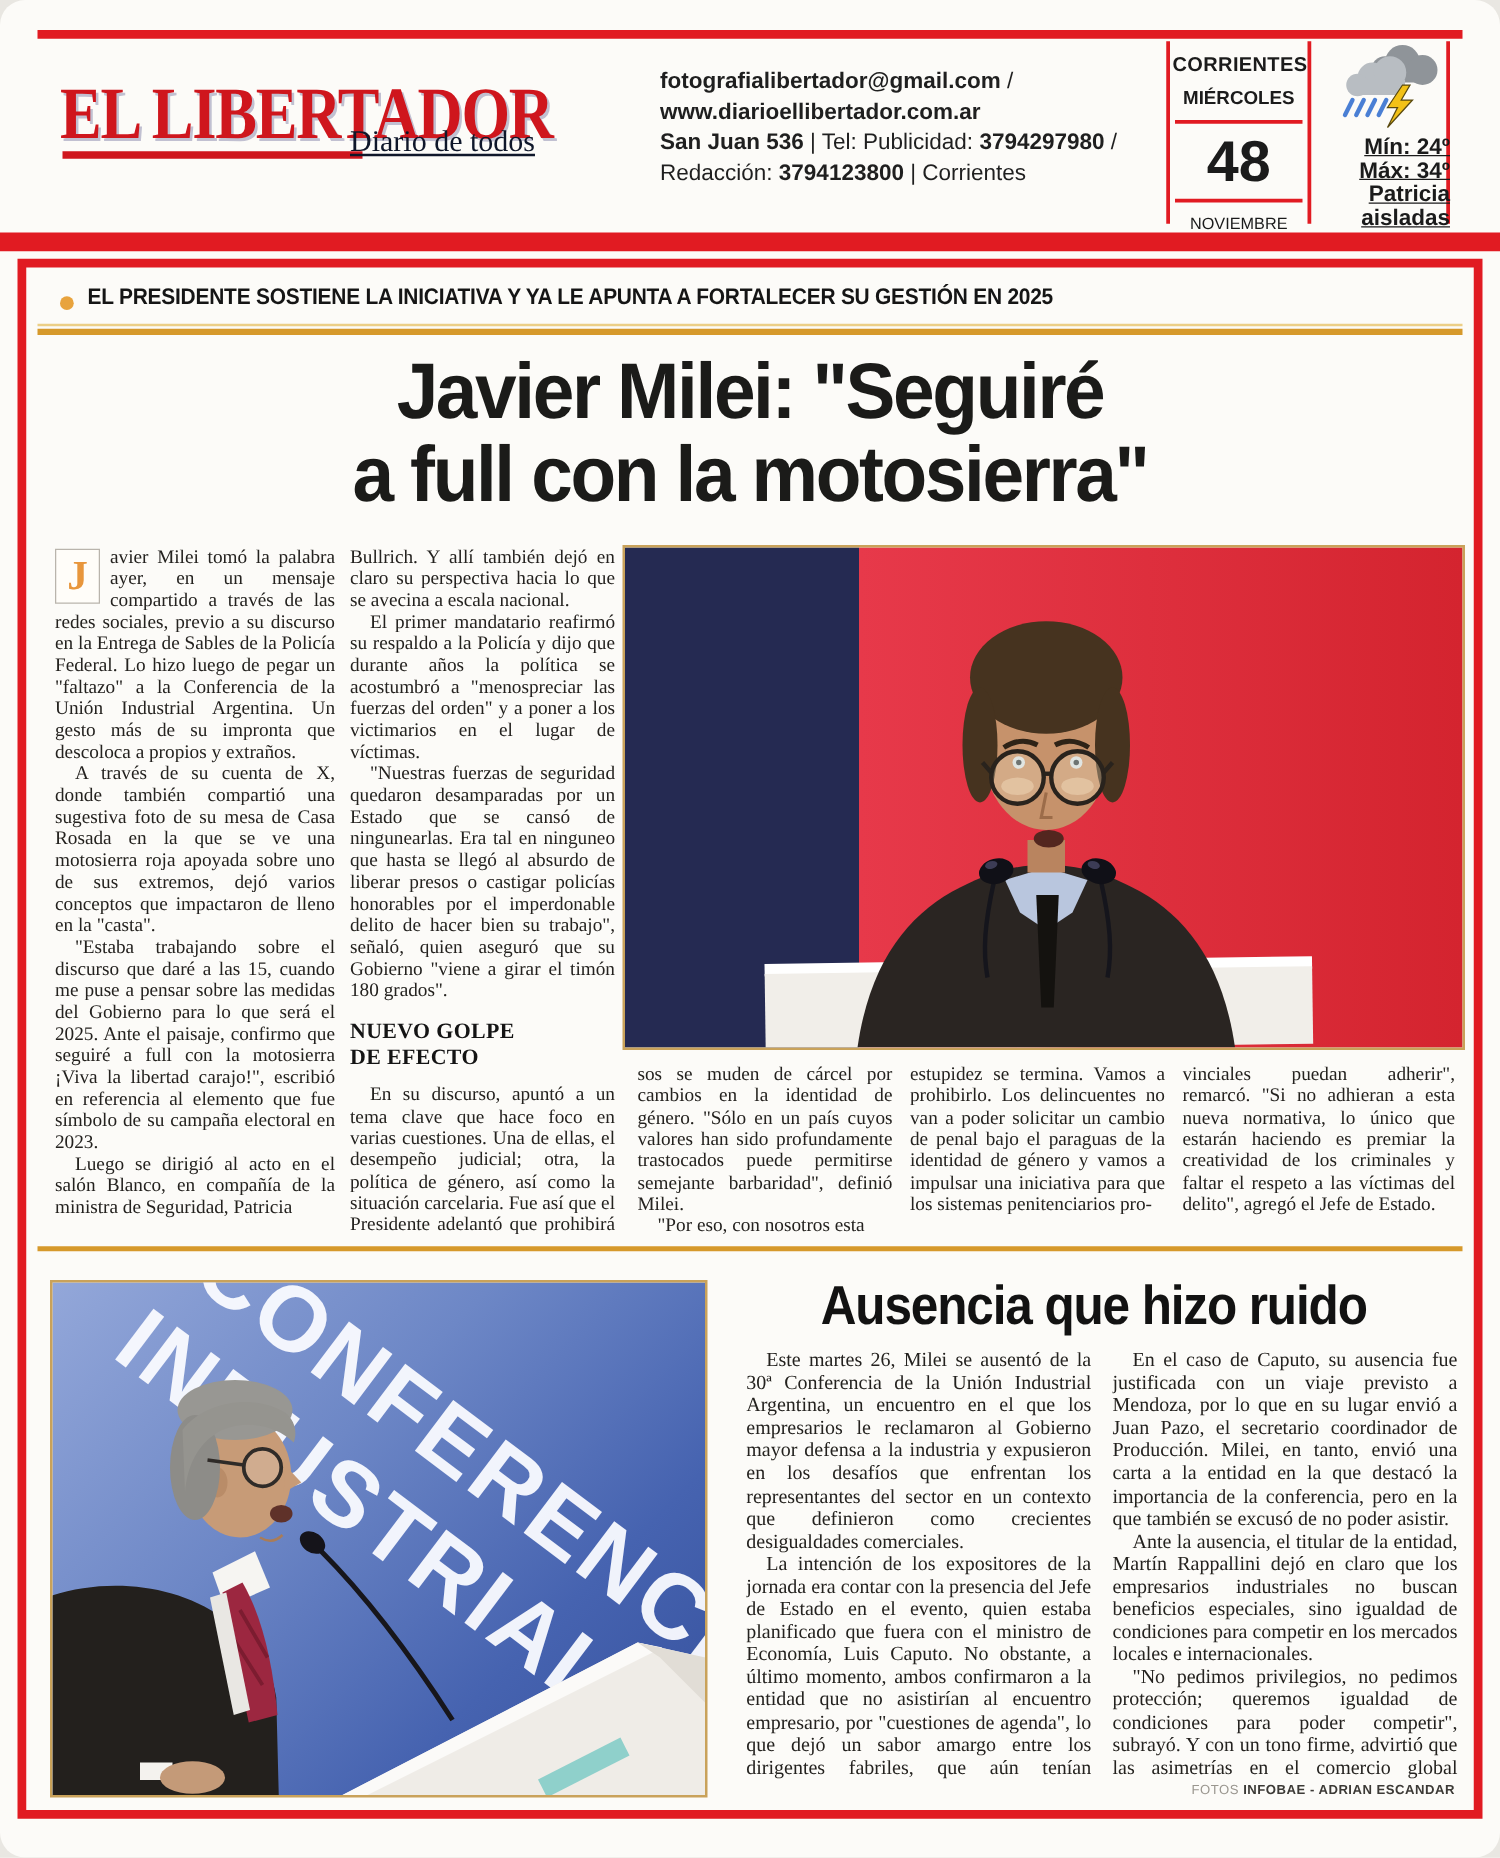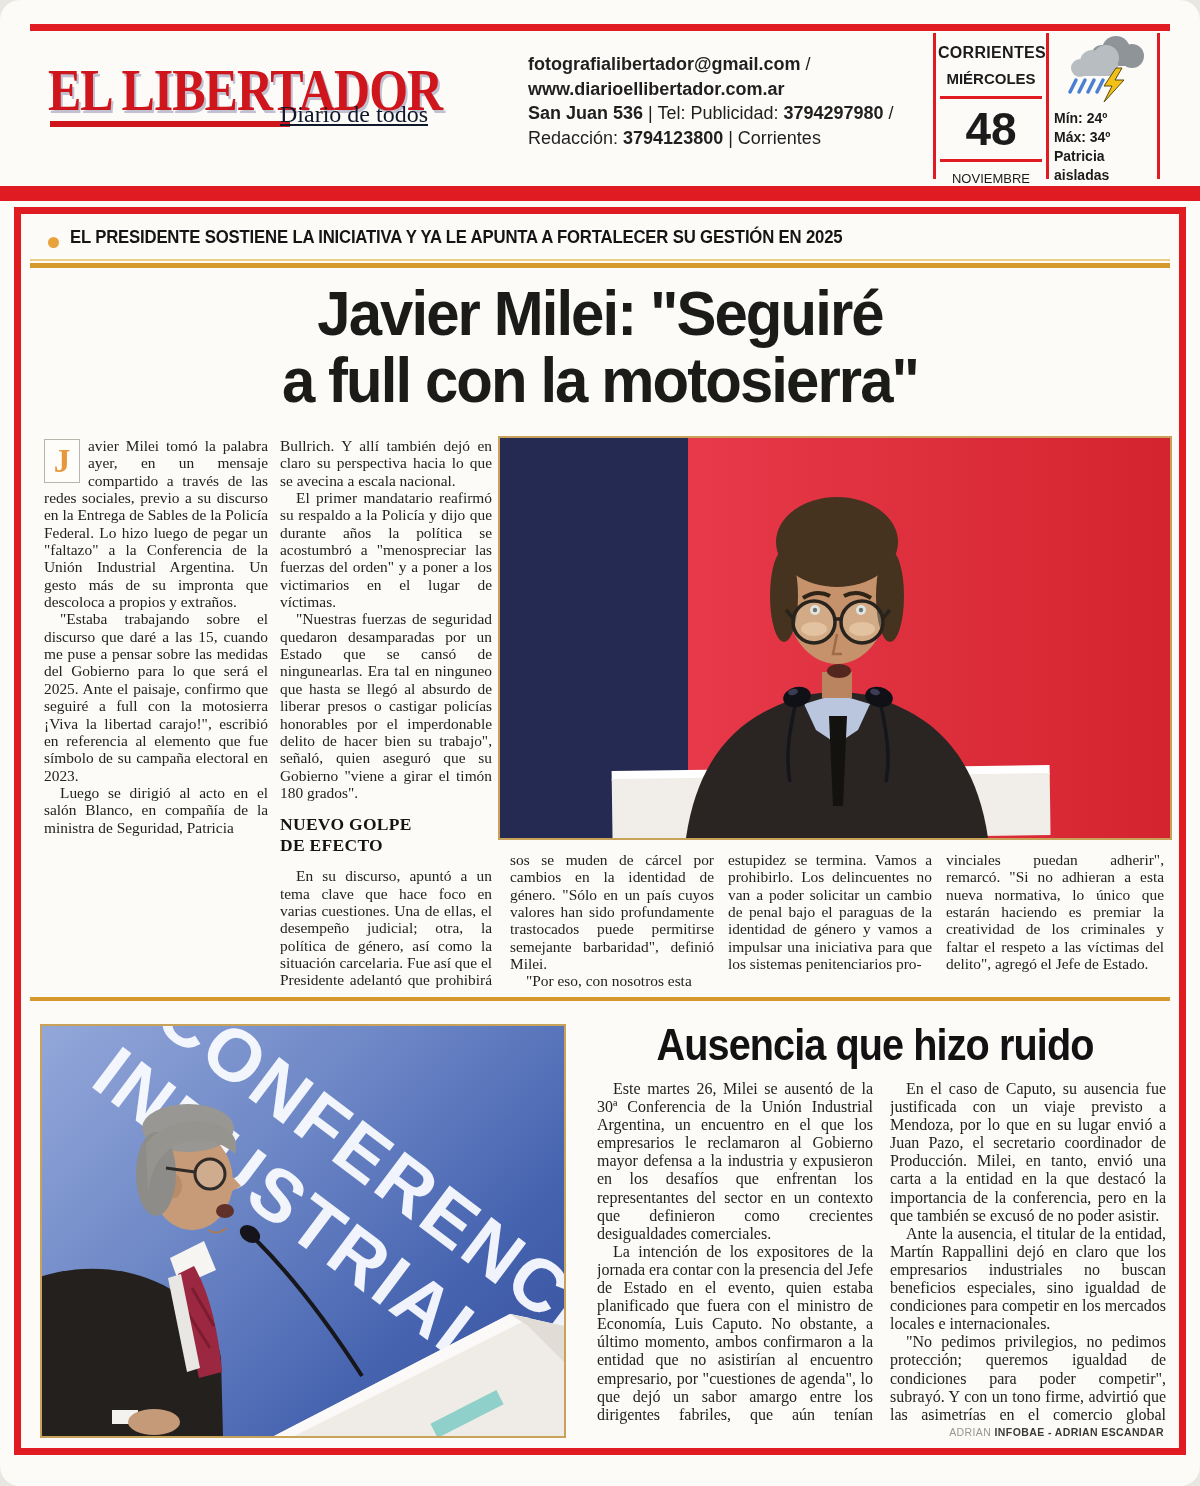--- a/index.html
+++ b/index.html
@@ -17,22 +17,22 @@
   .contact{left:528px;top:52px;width:400px;font-family:"Liberation Sans",sans-serif;
            font-size:18px;line-height:24.5px;color:#1f1f1f;}
   .b{font-weight:bold;}
   .vsep{width:3px;top:33px;height:146px;background:#e11b22;}
   .datebox{left:938px;top:44px;width:106px;text-align:center;font-family:"Liberation Sans",sans-serif;color:#1b1b1b;}
   .db-region{font-weight:bold;font-size:16px;letter-spacing:.3px;}
   .db-weekday{font-weight:bold;font-size:15px;margin-top:8px;}
   .db-rule{height:3px;background:#e11b22;margin:9px 2px;}
   .db-day{font-size:46px;font-weight:bold;line-height:42px;}
   .db-month{font-size:13px;line-height:16px;margin-top:8px;}
-  .weather{left:1054px;top:28px;width:106px;text-align:left;font-family:"Liberation Sans",sans-serif;
-           font-weight:bold;font-size:14px;line-height:19px;color:#1b1b1b;}
+  .weather{left:1054px;top:28px;width:106px;text-align:right;font-family:"Liberation Sans",sans-serif;
+           font-weight:bold;font-size:18px;line-height:19px;color:#1b1b1b;text-decoration:underline;}
   .red-band{left:0;top:186px;width:1200px;height:15px;background:#e11b22;}
   
   .frame{left:14px;top:207px;width:1172px;height:1248px;border:7px solid #e11b22;box-sizing:border-box;}
   .kicker-bullet{left:48px;top:237px;width:11px;height:11px;border-radius:50%;background:#e8a33d;}
   .kicker{left:70px;top:227px;font-family:"Liberation Sans",sans-serif;font-weight:bold;
           font-size:18px;color:#151515;letter-spacing:-.2px;white-space:nowrap;
           transform:scaleX(.93);transform-origin:left top;}
   .gold-hair{left:30px;top:259px;width:1140px;height:2px;background:#eccf86;}
   .gold-rule{left:30px;top:263px;width:1140px;height:5px;background:#d6992b;}
   .headline{left:0;top:280px;width:1200px;text-align:center;font-family:"Liberation Sans",sans-serif;
@@ -143,20 +143,21 @@
   <div class="abs gold-hair"></div>
   <div class="abs gold-rule"></div>
 
   <div class="abs headline">
     <div>Javier Milei: "Seguiré</div>
     <div>a full con la motosierra"</div>
   </div>
 
   <div class="abs bodycol col1">
     <p><span class="dropcap-box">J</span><span>avier Milei tomó la palabra ayer, en un mensaje compartido a través de las redes sociales, previo a su discurso en la Entrega de Sables de la Policía Federal. Lo hizo luego de pegar un "faltazo" a la Conferencia de la Unión Industrial Argentina. Un gesto más de su impronta que descoloca a propios y extraños.</span></p>
+    <p class="ind">A través de su cuenta de X, donde también compartió una sugestiva foto de su mesa de Casa Rosada en la que se ve una motosierra roja apoyada sobre uno de sus extremos, dejó varios conceptos que impactaron de lleno en la "casta".</p>
     <p class="ind">"Estaba trabajando sobre el discurso que daré a las 15, cuando me puse a pensar sobre las medidas del Gobierno para lo que será el 2025. Ante el paisaje, confirmo que seguiré a full con la motosierra ¡Viva la libertad carajo!", escribió en referencia al elemento que fue símbolo de su campaña electoral en 2023.</p>
     <p class="ind">Luego se dirigió al acto en el salón Blanco, en compañía de la ministra de Seguridad, Patricia</p>
   </div>
 
   <div class="abs bodycol col2">
     <p>Bullrich. Y allí también dejó en claro su perspectiva hacia lo que se avecina a escala nacional.</p>
     <p class="ind">El primer mandatario reafirmó su respaldo a la Policía y dijo que durante años la política se acostumbró a "menospreciar las fuerzas del orden" y a poner a los victimarios en el lugar de víctimas.</p>
     <p class="ind">"Nuestras fuerzas de seguridad quedaron desamparadas por un Estado que se cansó de ningunearlas. Era tal en ninguneo que hasta se llegó al absurdo de liberar presos o castigar policías honorables por el imperdonable delito de hacer bien su trabajo", señaló, quien aseguró que su Gobierno "viene a girar el timón 180 grados".</p>
     <div class="subhead">
       <div>NUEVO GOLPE</div>
@@ -279,16 +280,16 @@
     <p class="ind">Este martes 26, Milei se ausentó de la 30ª Conferencia de la Unión Industrial Argentina, un encuentro en el que los empresarios le reclamaron al Gobierno mayor defensa a la industria y expusieron en los desafíos que enfrentan los representantes del sector en un contexto que definieron como crecientes desigualdades comerciales.</p>
     <p class="ind">La intención de los expositores de la jornada era contar con la presencia del Jefe de Estado en el evento, quien estaba planificado que fuera con el ministro de Economía, Luis Caputo. No obstante, a último momento, ambos confirmaron a la entidad que no asistirían al encuentro empresario, por "cuestiones de agenda", lo que dejó un sabor amargo entre los dirigentes fabriles, que aún tenían expectativas de que pudieran confirmar sobre la hora.</p>
   </div>
   <div class="abs bodycol2 colB">
     <p class="ind">En el caso de Caputo, su ausencia fue justificada con un viaje previsto a Mendoza, por lo que en su lugar envió a Juan Pazo, el secretario coordinador de Producción. Milei, en tanto, envió una carta a la entidad en la que destacó la importancia de la conferencia, pero en la que también se excusó de no poder asistir.</p>
     <p class="ind">Ante la ausencia, el titular de la entidad, Martín Rappallini dejó en claro que los empresarios industriales no buscan beneficios especiales, sino igualdad de condiciones para competir en los mercados locales e internacionales.</p>
     <p class="ind">"No pedimos privilegios, no pedimos protección; queremos igualdad de condiciones para poder competir", subrayó. Y con un tono firme, advirtió que las asimetrías en el comercio global representan una amenaza directa para la industria nacional.</p>
   </div>
 
   <div class="abs credit">
-    <span>ADRIAN </span><span class="names">INFOBAE - ADRIAN ESCANDAR</span>
+    <span>FOTOS </span><span class="names">INFOBAE - ADRIAN ESCANDAR</span>
   </div>
 
 </div>
 
 </body></html>

